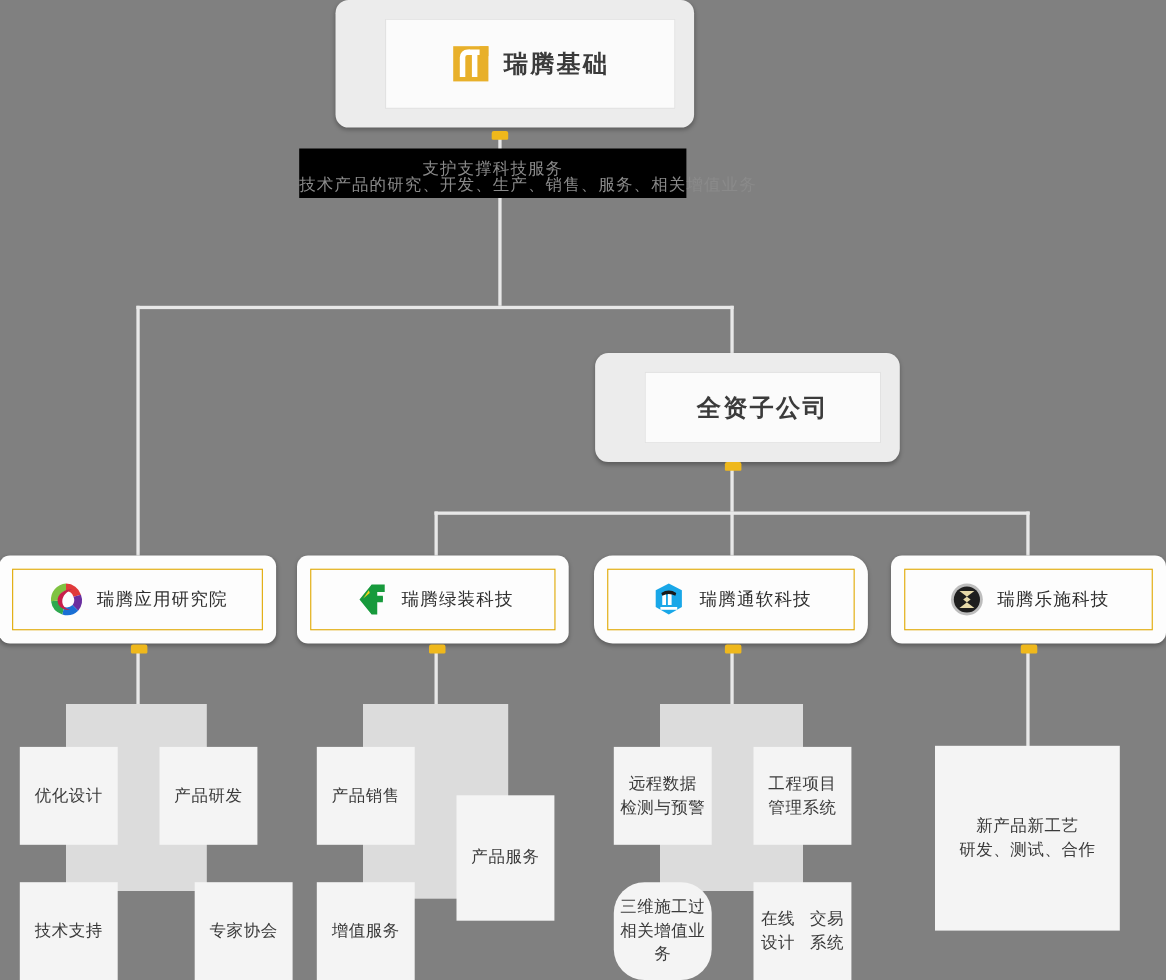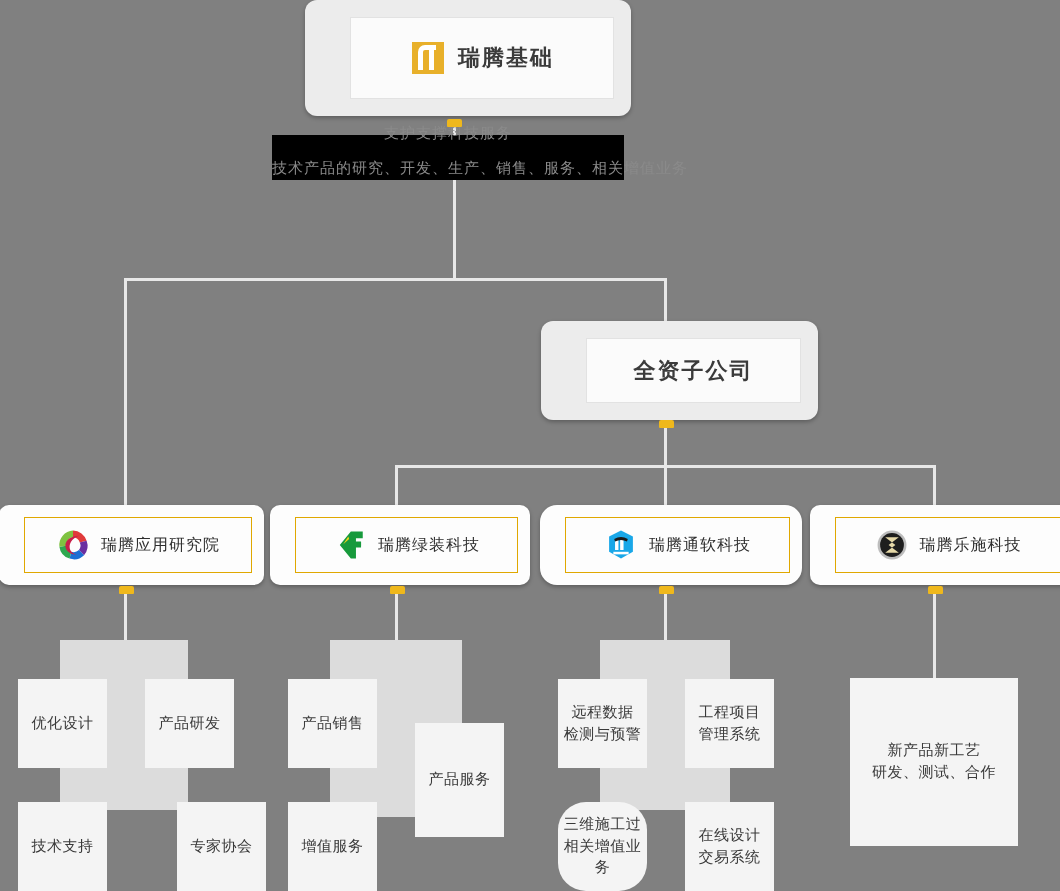--- a/index.html
+++ b/index.html
@@ -73,21 +73,20 @@
   
   .co-outer {
     position: absolute;
     background: #fdfdfd;
     border-radius: 10px;
     box-shadow: 0 2px 4px rgba(0,0,0,0.28);
     z-index: 4;
     display: flex;
     align-items: center;
     justify-content: center;
-    padding-left: 13px;
   }
   .co-inner {
     border: 1px solid #e0a800;
     background: #fdfdfd;
     width: calc(100% - 26px);
     height: calc(100% - 26px);
     display: flex;
     align-items: center;
     justify-content: center;
     gap: 11px;
@@ -152,21 +151,21 @@
       </svg>
       <span class="card-title">瑞腾基础</span>
     </div>
   </div>
 
   <div class="nub" style="left:447px; top:119px;"></div>
 
   <div class="line-v" style="left:453px; top:124px; height:154px;"></div>
 
   <div class="band" style="left:272px; top:135px; width:352px; height:45px;"></div>
-  <div class="band-text" style="left:272px; top:124px; width:352px;text-align:center;">支护支撑科技服务</div>
+  <div class="band-text" style="left:272px; top:144px; width:352px;text-align:center;">支护支撑科技服务</div>
   <div class="band-text" style="left:272px; top:159px; width:366px; text-align:left;">技术产品的研究、开发、生产、销售、服务、相关增值业务</div>
 
   <div class="line-h" style="left:124px; top:278px; width:543px;"></div>
 
   <div class="line-v" style="left:124px; top:278px; height:227px;"></div>
 
   <div class="line-v" style="left:664px; top:278px; height:45px;"></div>
 
   <div class="card-outer" style="left:541px; top:321px; width:249px; height:99px;">
     <div class="card-inner">
@@ -268,21 +267,21 @@
     <span>检测与预警</span>
   </div>
   <div class="leaf" style="left:685px; top:679px; width:89px; height:89px; flex-direction:column;">
     <span>工程项目</span>
     <span>管理系统</span>
   </div>
   <div class="leaf" style="left:558px; top:802px; width:89px; height:89px; flex-direction:column;border-radius:28px;">
     <span>三维施工过</span>
     <span>相关增值业务</span>
   </div>
-  <div class="leaf" style="left:685px; top:802px; width:89px; height:89px; flex-direction:column;">
+  <div class="leaf" style="left:685px; top:802px; width:89px; height:89px; flex-direction:row;">
     <span>在线设计</span>
     <span>交易系统</span>
   </div>
 
   <div class="line-v" style="left:933px; top:591px; height:88px;"></div>
   <div class="leaf" style="left:850px; top:678px; width:168px; height:168px; flex-direction:column;">
     <span>新产品新工艺</span>
     <span>研发、测试、合作</span>
   </div>
 

